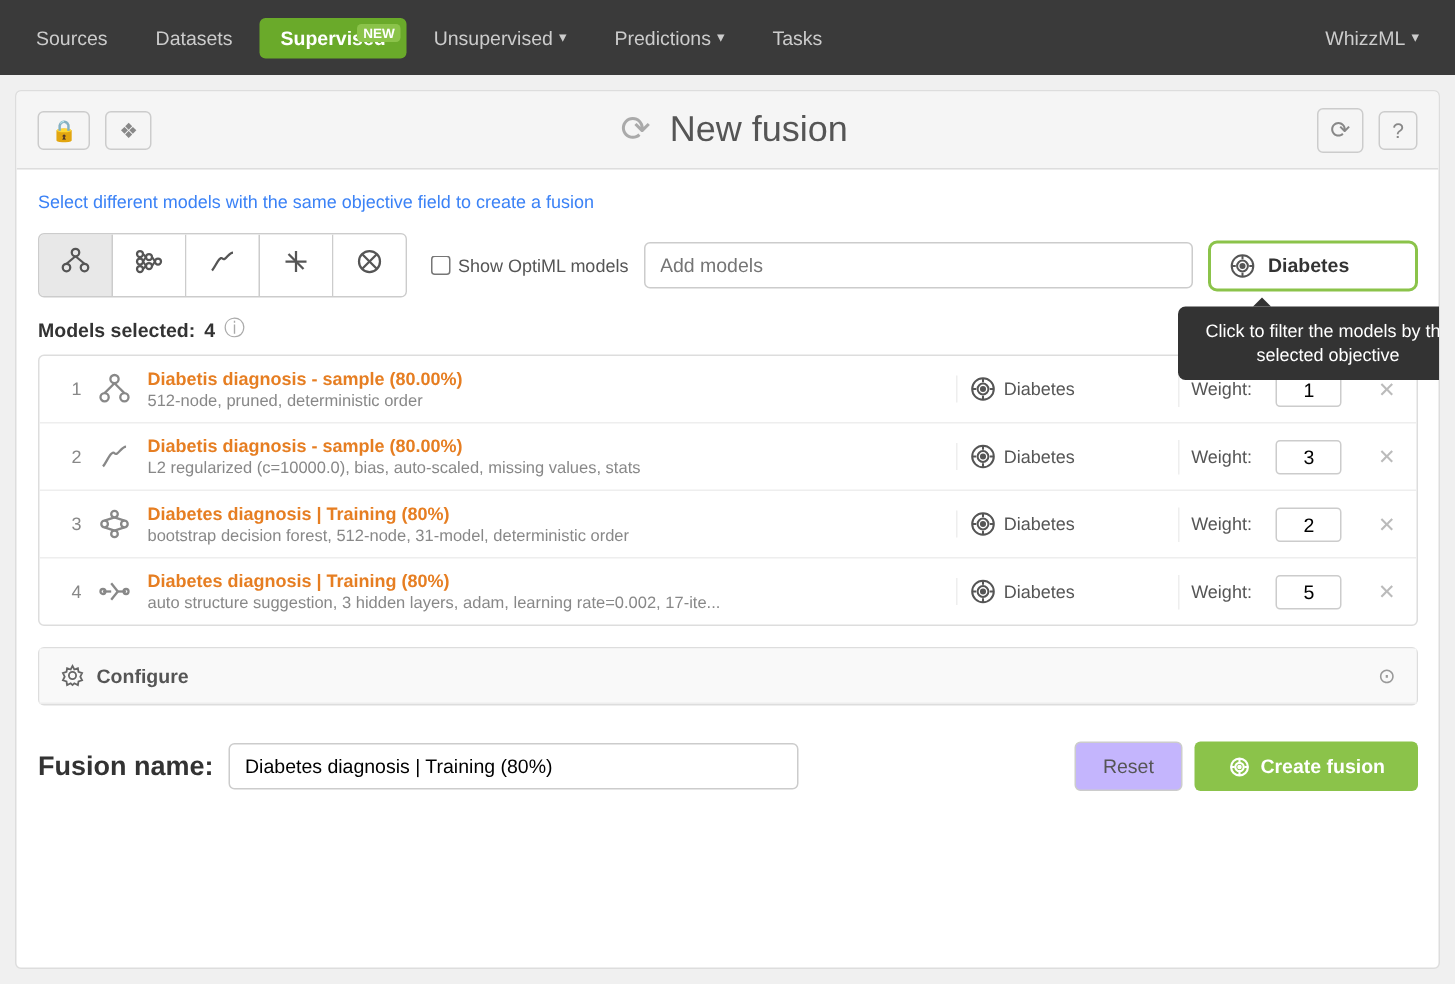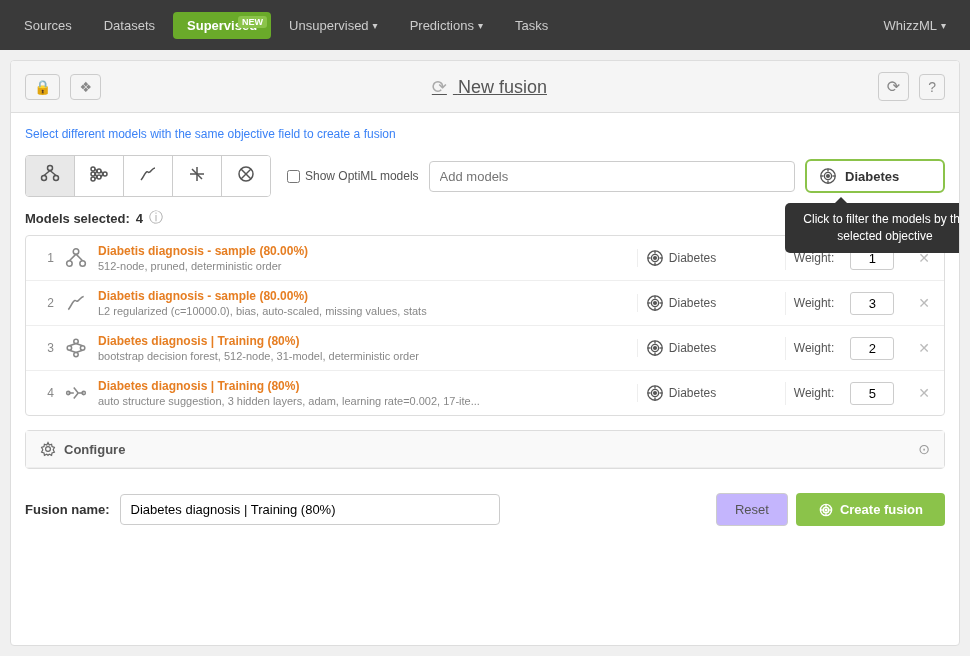--- a/index.html
+++ b/index.html
@@ -12,21 +12,21 @@
     .nav-badge { background: #8bc34a; color: #fff; font-size: 9px; padding: 1px 4px; border-radius: 3px; position: absolute; top: 4px; right: 4px; }
     .nav-spacer { flex: 1; }
     .nav-whizzml { color: #ccc; padding: 6px 14px; cursor: pointer; display: flex; align-items: center; gap: 4px; }
     .nav-arrow { font-size: 10px; }
 
     
     .main { background: #fff; margin: 10px; border-radius: 4px; border: 1px solid #ddd; height: calc(100% - 70px); overflow: hidden; }
 
     
     .header-bar { display: flex; align-items: center; background: #f5f5f5; border-bottom: 1px solid #ddd; padding: 0 14px; height: 52px; gap: 10px; }
-    .header-title { font-size: 18px; color: #555; flex: 1; text-align: center; text-decoration: underline; }
+    .header-title { font-size: 24px; color: #555; flex: 1; text-align: center; }
     .icon-btn { background: none; border: 1px solid #ccc; border-radius: 4px; padding: 4px 8px; cursor: pointer; color: #888; font-size: 14px; }
 
     
     .content { padding: 14px; overflow-y: auto; height: calc(100% - 52px); }
     .info-text { font-size: 12px; color: #3b82f6; margin-bottom: 14px; }
 
     
     .model-type-row { display: flex; align-items: center; gap: 10px; margin-bottom: 12px; }
     .model-type-icons { display: flex; border: 1px solid #ccc; border-radius: 4px; overflow: hidden; }
     .type-icon-btn { background: #fff; border: none; border-right: 1px solid #ccc; padding: 8px 14px; cursor: pointer; font-size: 16px; color: #666; }
@@ -67,21 +67,21 @@
     .remove-btn { color: #bbb; background: none; border: none; cursor: pointer; font-size: 14px; padding: 2px 4px; margin-left: 4px; flex-shrink: 0; }
 
     
     .configure-section { border: 1px solid #ddd; border-radius: 4px; margin-bottom: 14px; }
     .configure-header { display: flex; align-items: center; justify-content: space-between; padding: 10px 14px; background: #f9f9f9; border-bottom: 1px solid #eee; cursor: pointer; }
     .configure-title { display: flex; align-items: center; gap: 8px; font-size: 13px; font-weight: bold; color: #555; }
     .configure-arrow { color: #999; font-size: 14px; }
 
     
     .footer-section { display: flex; align-items: center; gap: 10px; padding: 10px 0; }
-    .fusion-name-label { font-weight: bold; font-size: 13px; color: #333; }
+    .fusion-name-label { font-weight: bold; font-size: 18px; color: #333; }
     .fusion-name-input { border: 1px solid #ccc; border-radius: 4px; padding: 7px 10px; font-size: 13px; width: 380px; }
     .footer-actions { display: flex; gap: 8px; margin-left: auto; }
     .reset-btn { background: #c4b5fd; border: 1px solid #ccc; border-radius: 4px; padding: 8px 18px; font-size: 13px; cursor: pointer; color: #555; }
     .create-btn { background: #8bc34a; border: none; border-radius: 4px; padding: 8px 22px; font-size: 13px; cursor: pointer; color: #fff; font-weight: bold; display: flex; align-items: center; gap: 6px; text-align: center; }
 
     
     .target-svg { width: 18px; height: 18px; }
   </style>
 </head>
 <body>

